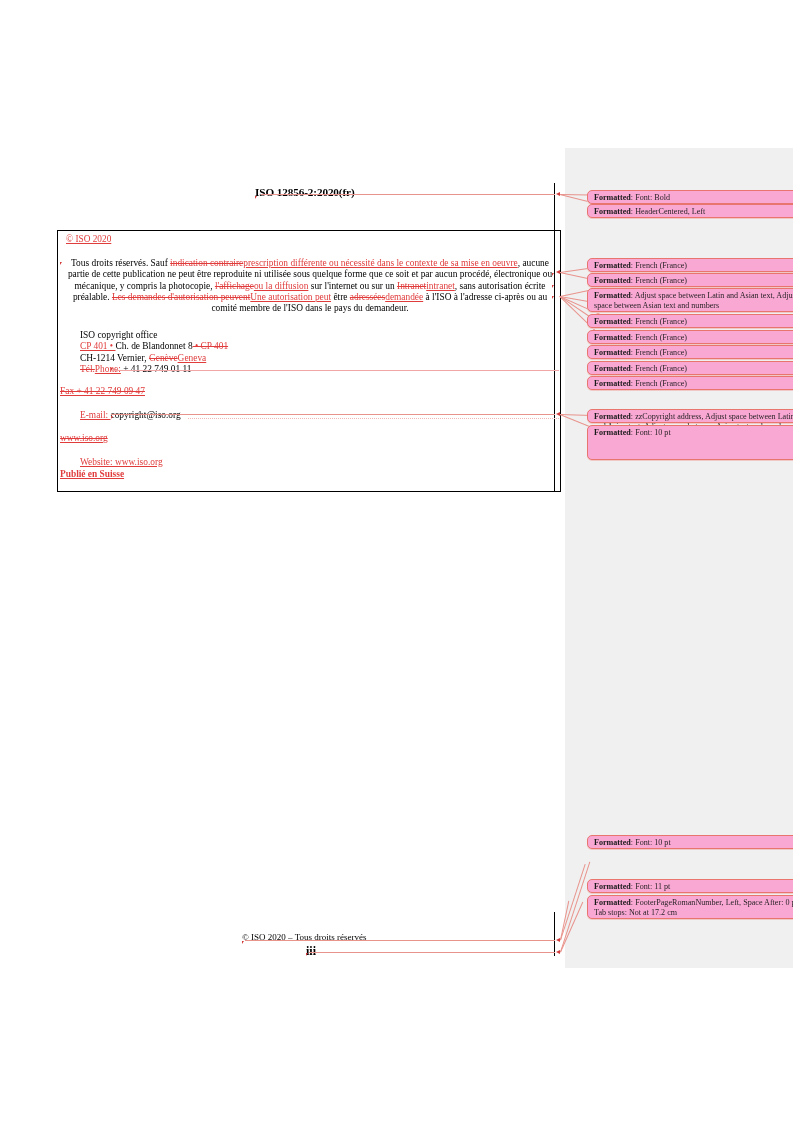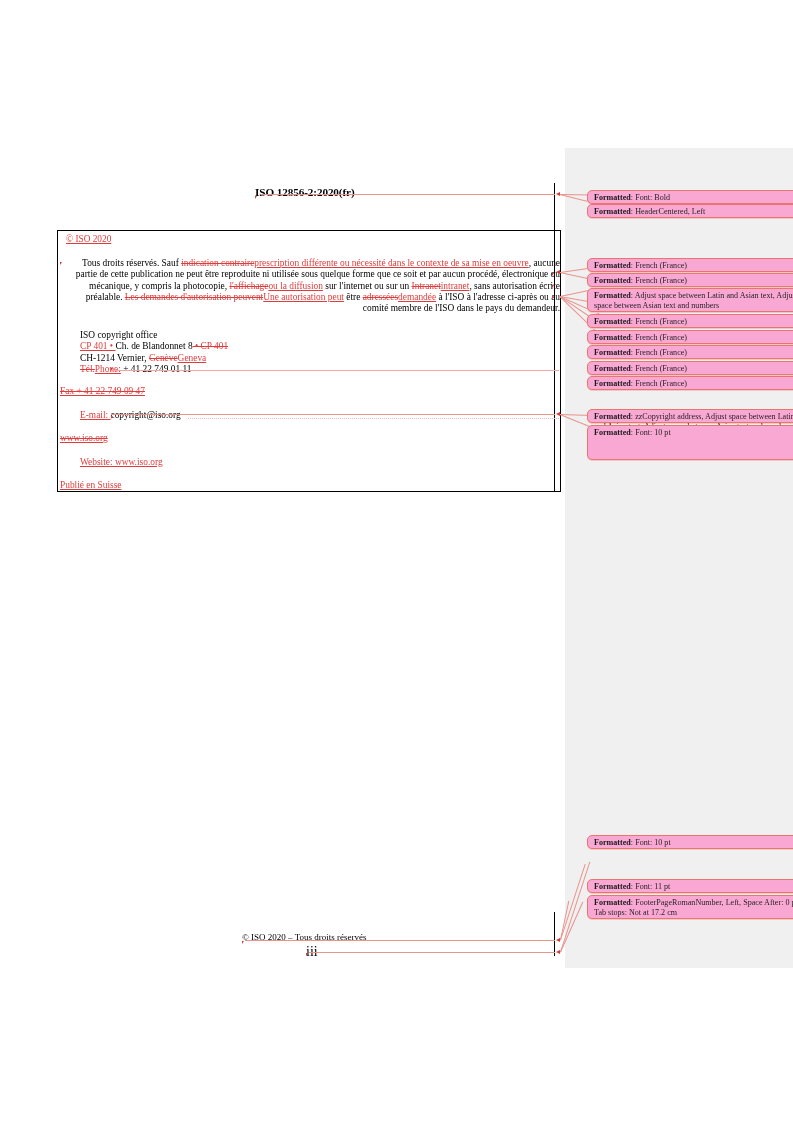--- a/index.html
+++ b/index.html
@@ -70,21 +70,21 @@
   }
 
   .para {
     position: absolute;
     left: 37px;
     top: 258px;
     width: 500px;
     font-size: 9.4px;
     line-height: 11.3px;
     color: #000;
-    text-align: right;
+    text-align: center;
   }
   .para span { white-space: normal; }
 
   .ins {
     color: #e03c3c;
     text-decoration: underline;
   }
   .del {
     color: #e03c3c;
     text-decoration: line-through;
@@ -139,43 +139,45 @@
     left: 57px;
     top: 457px;
     font-size: 9.4px;
     color: #e03c3c;
     text-decoration: underline;
     white-space: nowrap;
   }
   .publie-line {
     position: absolute;
     left: 37px;
-    top: 480px;
+    top: 469px;
     font-size: 9.4px;
     color: #e03c3c;
     text-decoration: underline;
     white-space: nowrap;
+    font-weight: bold;
   }
 
   
   .footer-copy {
     position: absolute;
     left: 219px;
     top: 932px;
     font-size: 9px;
     color: #000;
     white-space: nowrap;
   }
   .footer-page {
     position: absolute;
     left: 283px;
     top: 944px;
-    font-size: 14px;
-    color: #000;
-    white-space: nowrap;
+    font-size: 12px;
+    color: #000;
+    white-space: nowrap;
+    font-weight: bold;
   }
 
   
   .anchor {
     position: absolute;
     width: 0; height: 0;
     border-left: 2.6px solid #d23b3b;
     border-bottom: 3.4px solid transparent;
   }
 

